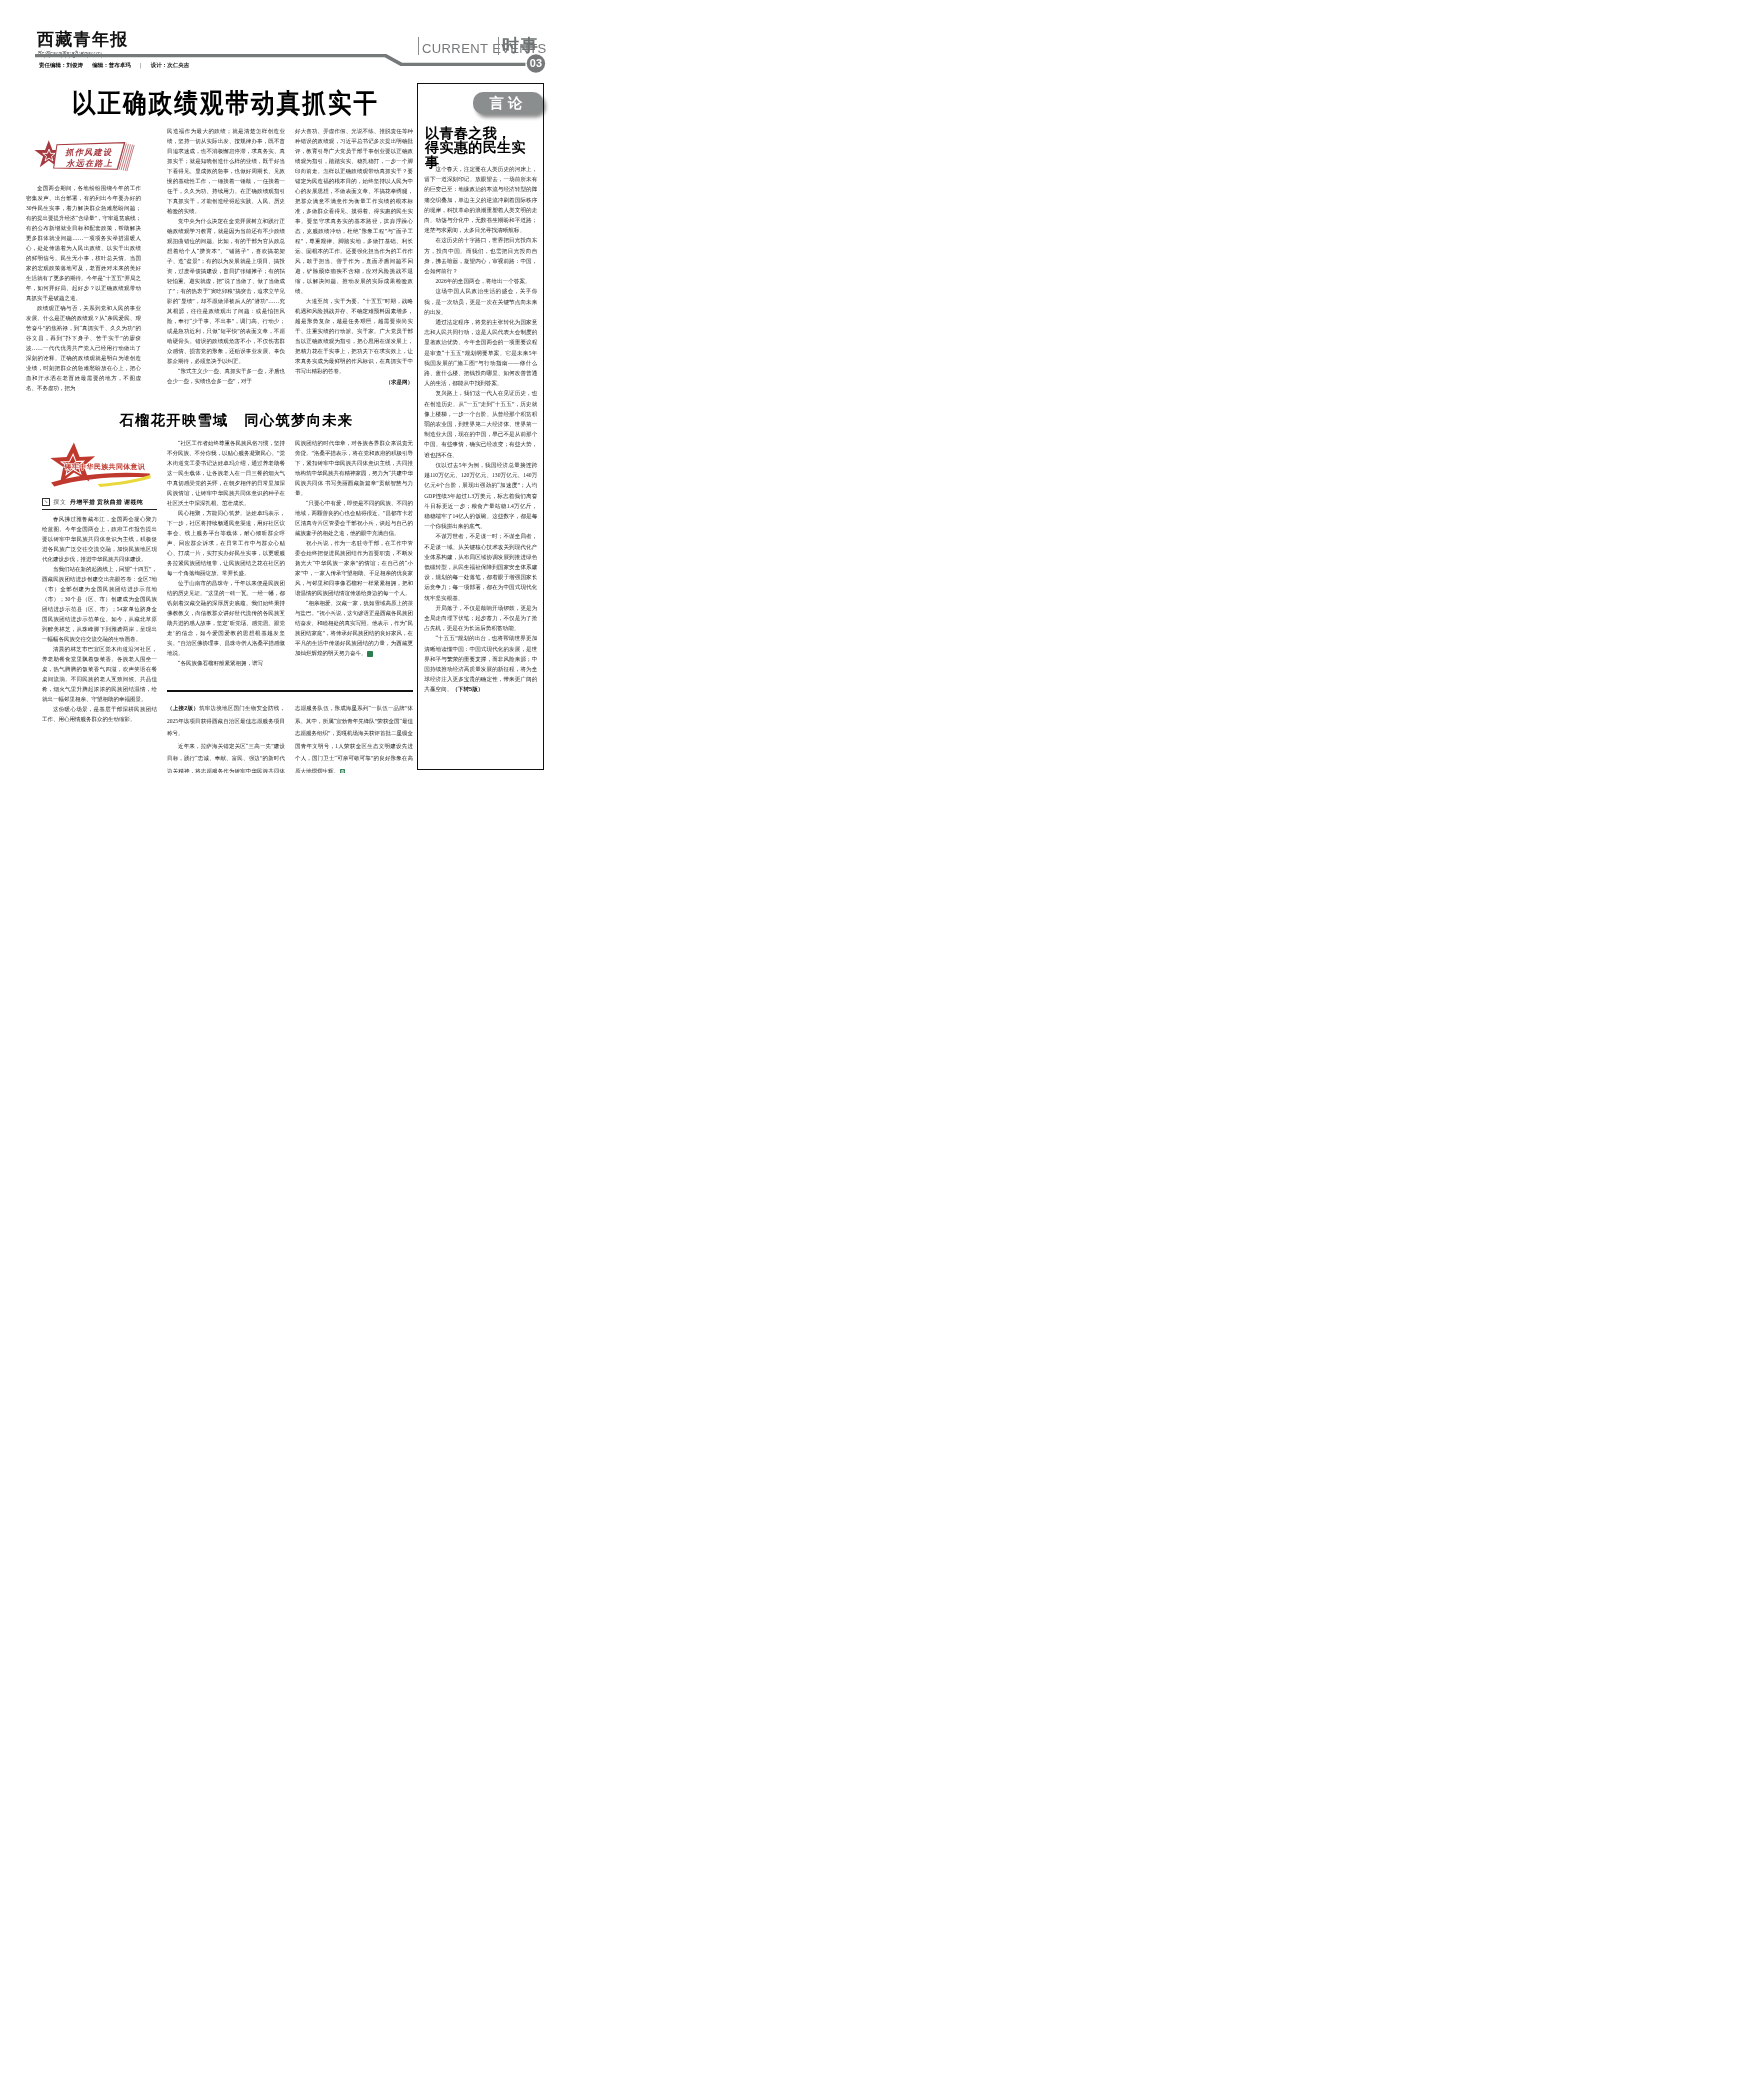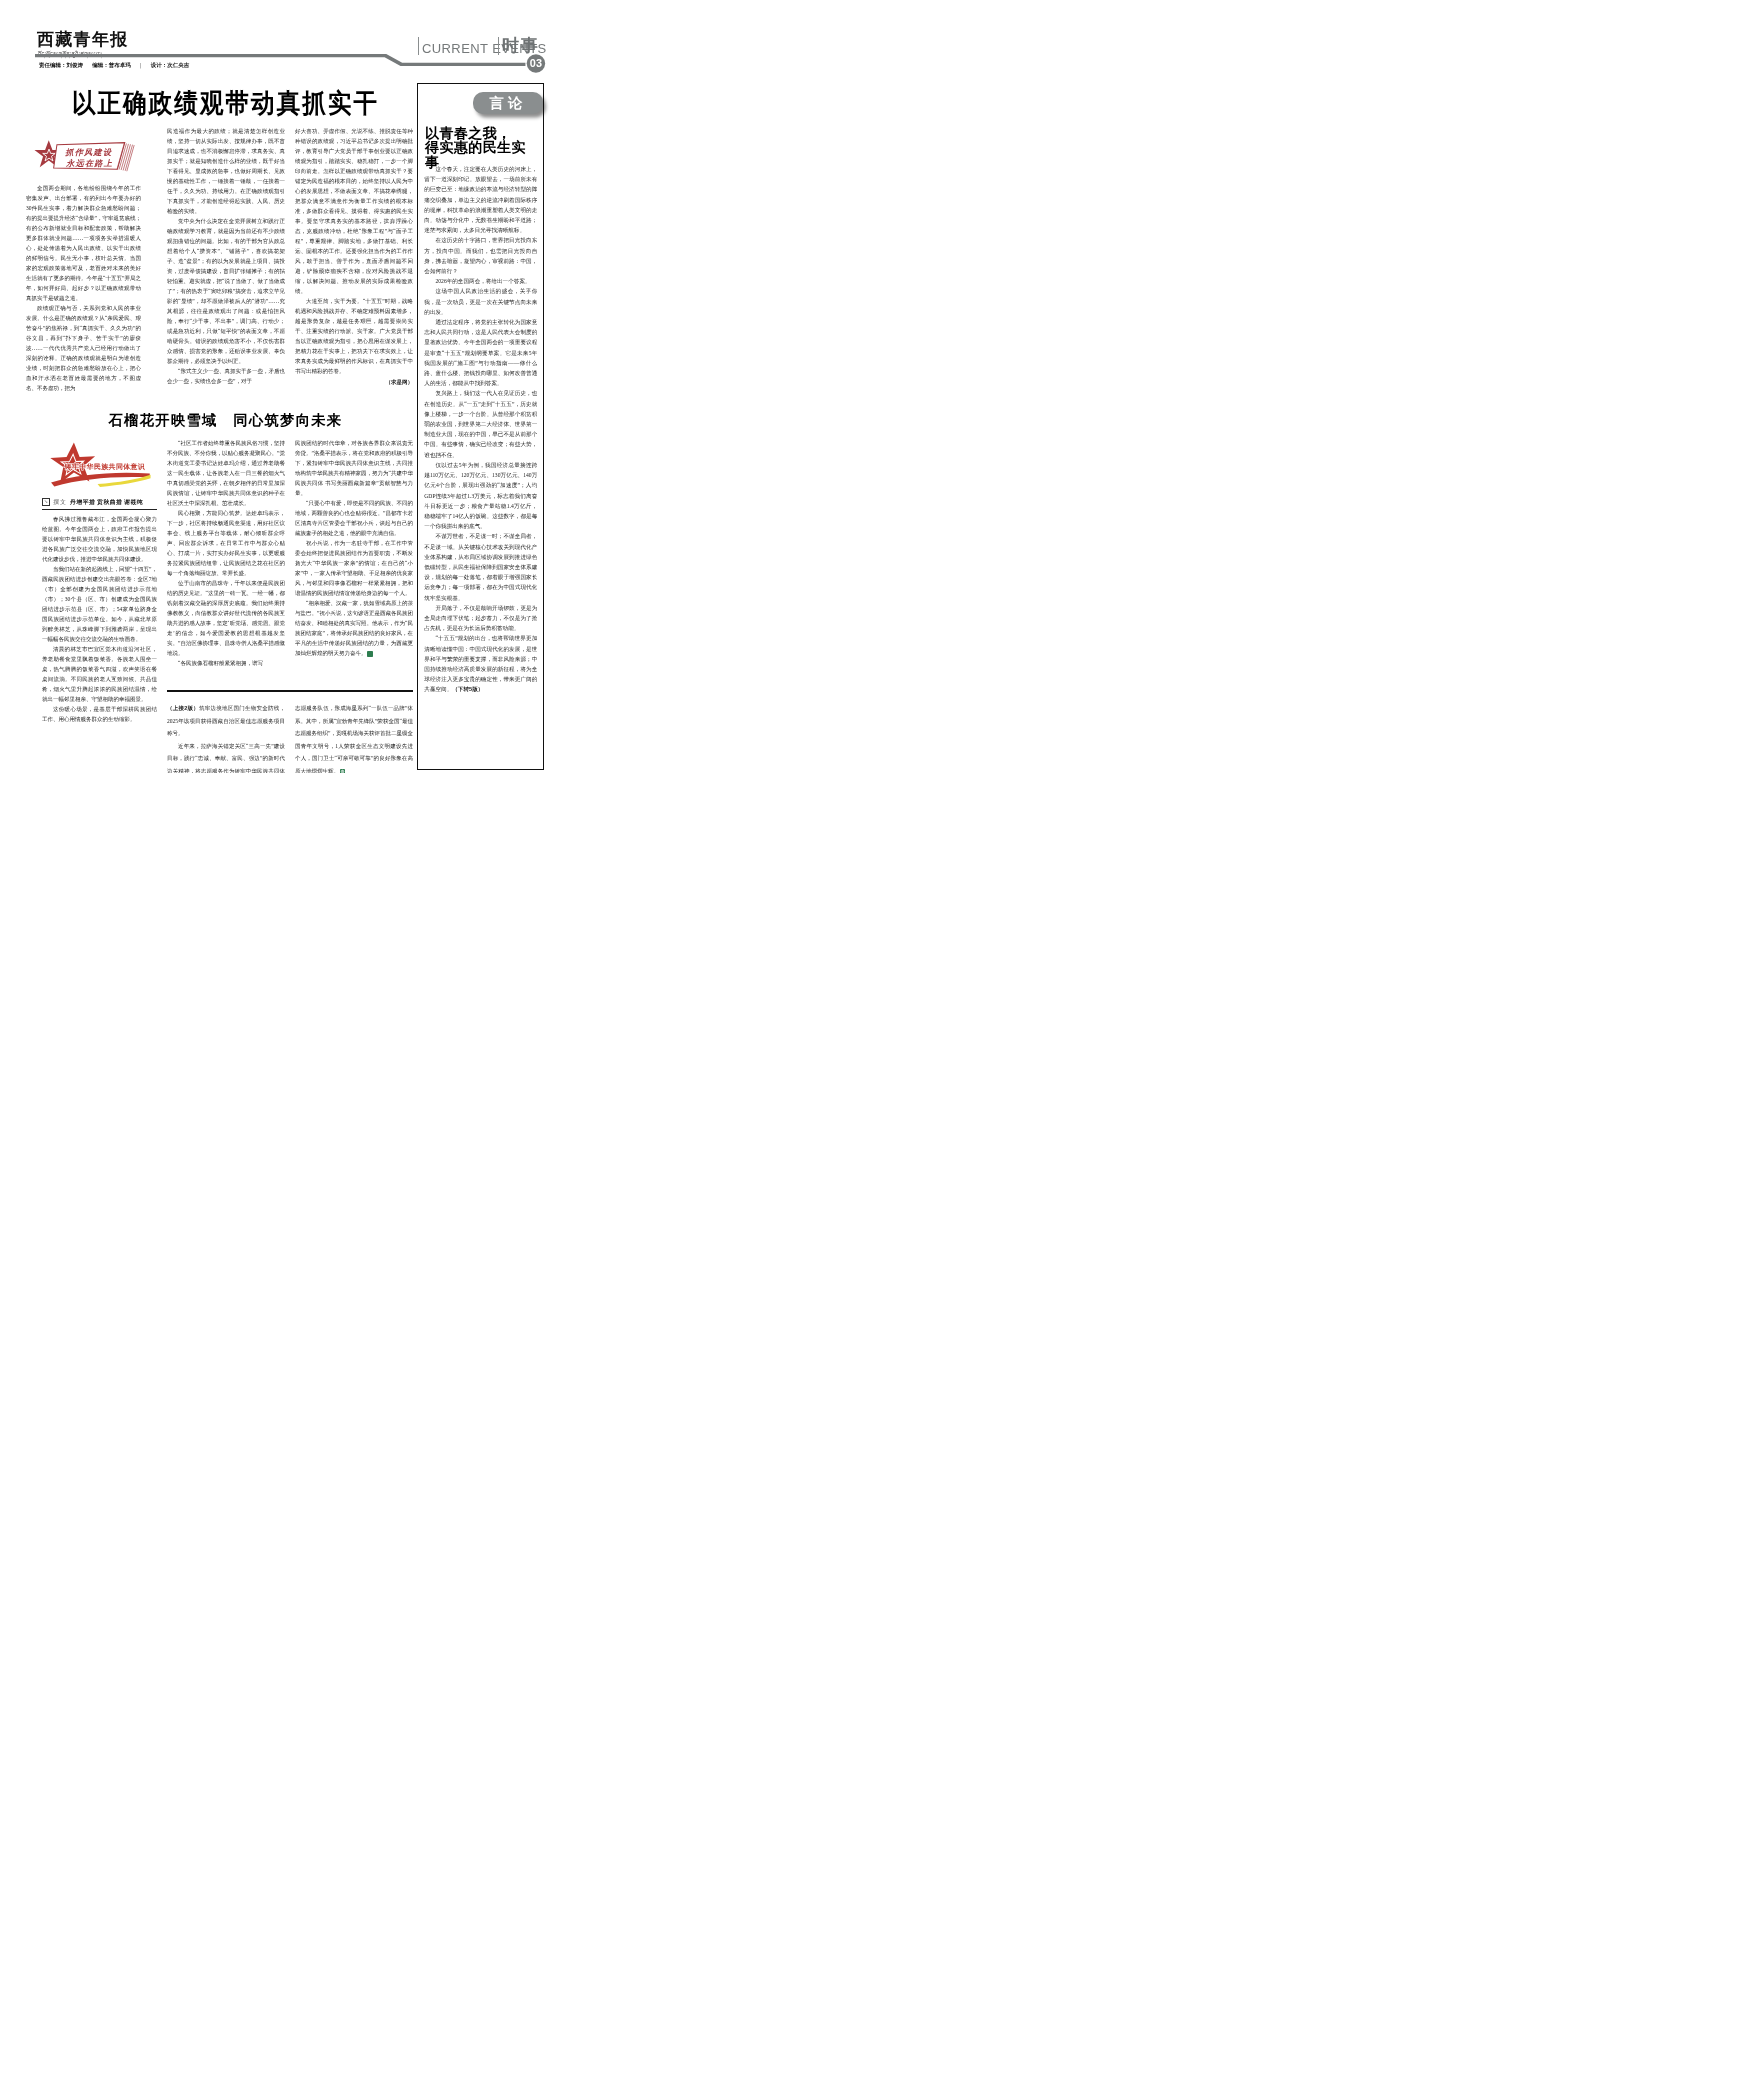--- a/index.html
+++ b/index.html
@@ -105,21 +105,21 @@
   <p class="para">党中央为什么决定在全党开展树立和践行正确政绩观学习教育，就是因为当前还有不少政绩观扭曲错位的问题。比如，有的干部为官从政总想着给个人“攒资本”、“铺路子”，喜欢搞花架子、造“盆景”；有的以为发展就是上项目、搞投资，过度举债搞建设，盲目扩张铺摊子；有的拈轻怕重、避实就虚，把“说了当做了、做了当做成了”；有的热衷于“寅吃卯粮”搞突击，追求立竿见影的“显绩”，却不愿做泽被后人的“潜功”……究其根源，往往是政绩观出了问题：或是怕担风险，奉行“少干事、不出事”，调门高、行动少；或是急功近利，只做“短平快”的表面文章，不愿啃硬骨头。错误的政绩观危害不小，不仅伤害群众感情、损害党的形象，还贻误事业发展、辜负群众期待，必须坚决予以纠正。</p>
   <p class="para">“形式主义少一些、真抓实干多一些，矛盾也会少一些，实绩也会多一些”，对于</p>
 </div>
 
 <div class="abs bodycol" style="left:295px;top:126px;width:118px;height:281px;">
   <p class="para ni">好大喜功、弄虚作假、光说不练、推脱责任等种种错误的政绩观，习近平总书记多次提出明确批评，教育引导广大党员干部干事创业要以正确政绩观为指引，踏踏实实、稳扎稳打，一步一个脚印向前走。怎样以正确政绩观带动真抓实干？要锚定为民造福的根本目的，始终坚持以人民为中心的发展思想，不做表面文章、不搞花拳绣腿，把群众满意不满意作为衡量工作实绩的根本标准，多做群众看得见、摸得着、得实惠的民生实事。要坚守求真务实的基本路径，摈弃浮躁心态，克服政绩冲动，杜绝“形象工程”与“面子工程”，尊重规律、脚踏实地，多做打基础、利长远、固根本的工作。还要强化担当作为的工作作风，敢于担当、善于作为，直面矛盾问题不回避，铲除顽瘴痼疾不含糊，应对风险挑战不退缩，以解决问题、推动发展的实际成果检验政绩。</p>
   <p class="para">大道至简，实干为要。“十五五”时期，战略机遇和风险挑战并存、不确定难预料因素增多，越是形势复杂，越是任务艰巨，越需要崇尚实干、注重实绩的行动派、实干家。广大党员干部当以正确政绩观为指引，把心思用在谋发展上，把精力花在干实事上，把功夫下在求实效上，让求真务实成为最鲜明的作风标识，在真抓实干中书写出精彩的答卷。</p>
   <p class="attribution">（求是网）</p>
 </div>
 
-<div class="abs headline2" style="left:39px;top:411px;width:373px;">石榴花开映雪域　同心筑梦向未来</div>
+<div class="abs headline2" style="left:50px;top:411px;width:373px;">石榴花开映雪域　同心筑梦向未来</div>
 
 <div class="abs bodycol" style="left:42px;top:438px;width:115px;height:336px;">
   <svg width="106" height="53" viewBox="0 0 252 130" style="display:block;margin:1.7px auto 0 auto;font-size:13px">
     <polygon points="62,6 76,42 114,40 86,64 100,102 62,80 28,106 36,66 4,44 44,42" fill="#c0392f"></polygon>
     <polygon points="62,6 76,42 114,40 86,64 100,102 62,80 28,106 36,66 4,44 44,42" transform="translate(29,32) scale(0.5)" fill="none" stroke="#ffffff" stroke-width="5"></polygon>
     <path d="M6,104 C72,84 160,76 248,82 L248,92 C162,88 78,96 14,114 Z" fill="#c0392f"></path>
     <path d="M120,108 C172,104 218,96 250,85 L250,94 C218,104 176,111 126,115 Z" fill="#e9d83c"></path>
     <text x="138" y="72" text-anchor="middle" fill="#c0392f" stroke="#ffffff" stroke-width="3" paint-order="stroke" font-size="17" font-weight="bold" letter-spacing="1">铸牢中华民族共同体意识</text>
   </svg>
   <div class="byline">

